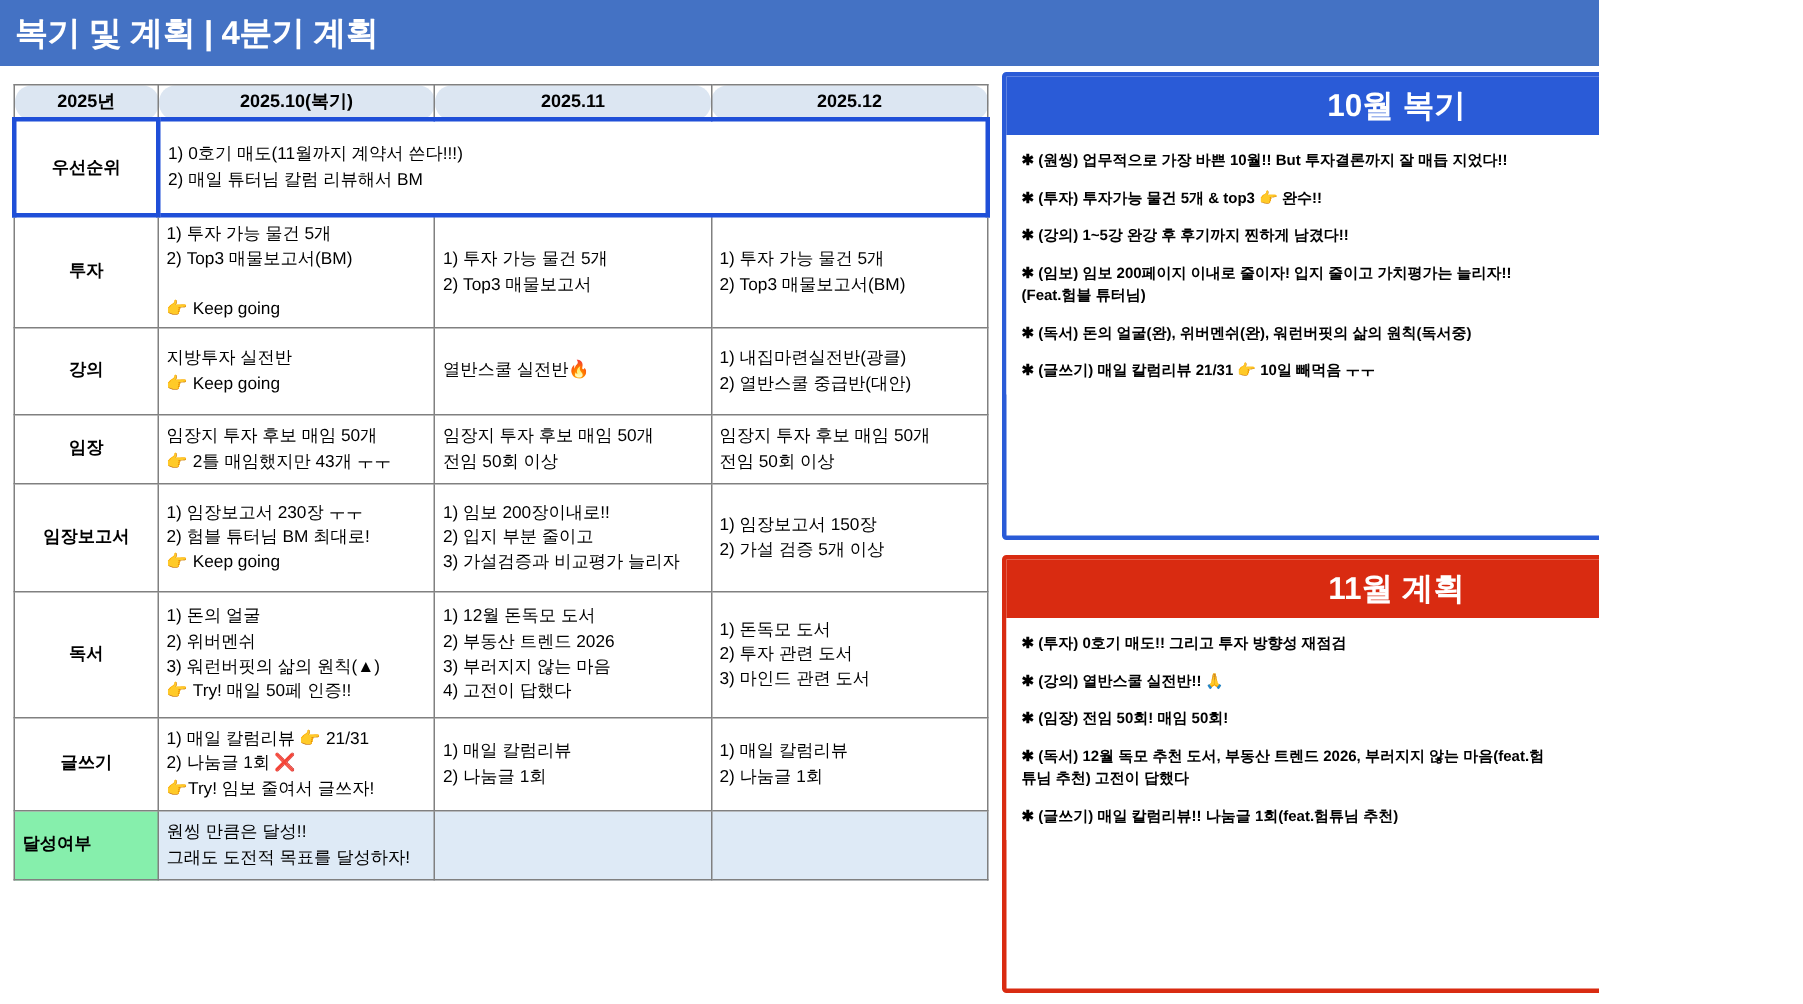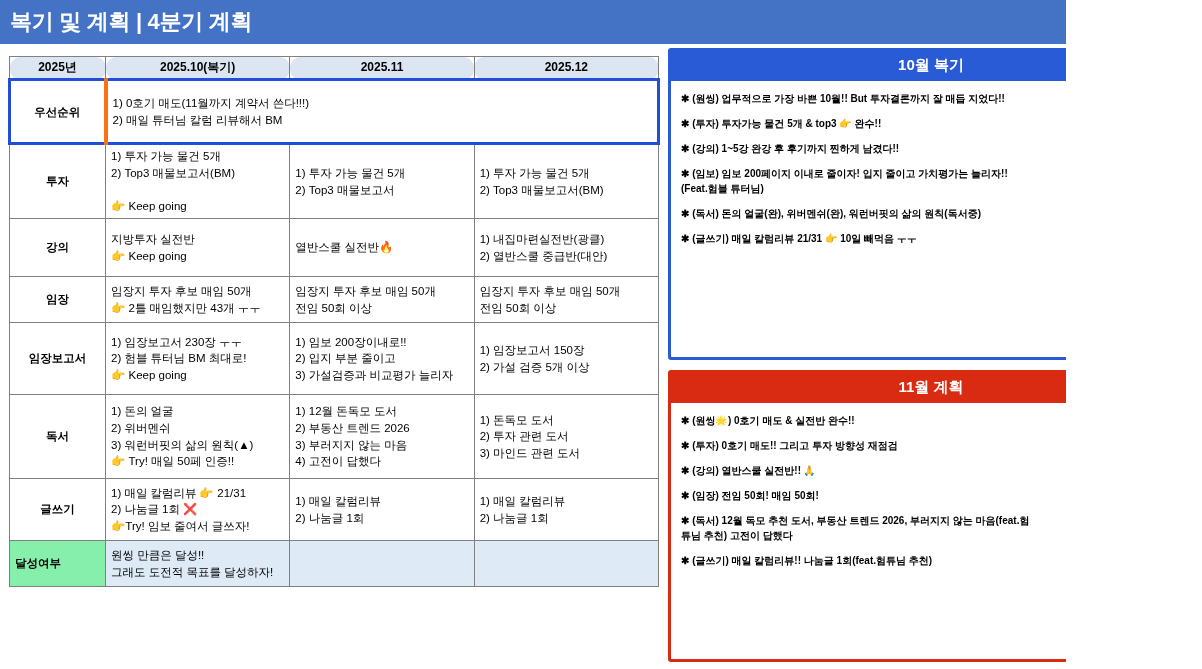--- a/index.html
+++ b/index.html
@@ -75,21 +75,21 @@
   }
   .cell { width: 169px; }
   .cell-body { white-space: pre-line; }
 
   
   tr.priority td.col-label,
   tr.priority td.merged {
     border: 3px solid #1f4fd8;
   }
   tr.priority td.col-label { border-right: 3px solid #1f4fd8; text-align: center; }
-  tr.priority td.merged { border-left: 4px solid #f97316; }
+  tr.priority td.merged { border-left: 1px solid #f97316; }
 
   td.achieve-label {
     background: #86efac;
     color: #ffffff;
     font-weight: bold;
     text-align: left;
     font-size: 12.5px;
   }
   td.achieve-body { background: #deeaf6; }
   td.achieve-blank { background: #deeaf6; }
@@ -97,21 +97,21 @@
   
   .panel {
     position: absolute;
     left: 668px;
     width: 526px;
     border-radius: 3px;
   }
   .panel-title {
     text-align: center;
     font-weight: bold;
-    font-size: 15px;
+    font-size: 21px;
     color: #ffffff;
     padding: 5px 0 6px 0;
   }
   .panel-body {
     background: #ffffff;
     padding: 10px 10px 8px 10px;
   }
   .panel-line {
     font-size: 10px;
     color: #000000;
@@ -256,21 +256,20 @@
       <div class="panel-line">✱ (임보) 임보 200페이지 이내로 줄이자! 입지 줄이고 가치평가는 늘리자!!
    (Feat.험블 튜터님)</div>
       <div class="panel-line">✱ (독서) 돈의 얼굴(완), 위버멘쉬(완), 워런버핏의 삶의 원칙(독서중)</div>
       <div class="panel-line">✱ (글쓰기) 매일 칼럼리뷰 21/31 👉 10일 빼먹음 ㅜㅜ</div>
     </div>
   </div>
 
   <div class="panel" id="panel-nov">
     <div class="panel-title">11월 계획</div>
     <div class="panel-body">
-      <div class="panel-line">✱ (원씽🌟) 0호기 매도 &amp; 실전반 완수!!</div>
       <div class="panel-line">✱ (투자) 0호기 매도!! 그리고 투자 방향성 재점검</div>
       <div class="panel-line">✱ (강의) 열반스쿨 실전반!! 🙏</div>
       <div class="panel-line">✱ (임장) 전임 50회! 매임 50회!</div>
       <div class="panel-line">✱ (독서) 12월 독모 추천 도서, 부동산 트렌드 2026, 부러지지 않는 마음(feat.험
    튜님 추천) 고전이 답했다</div>
       <div class="panel-line">✱ (글쓰기) 매일 칼럼리뷰!! 나눔글 1회(feat.험튜님 추천)</div>
     </div>
   </div>
 
 </div>

